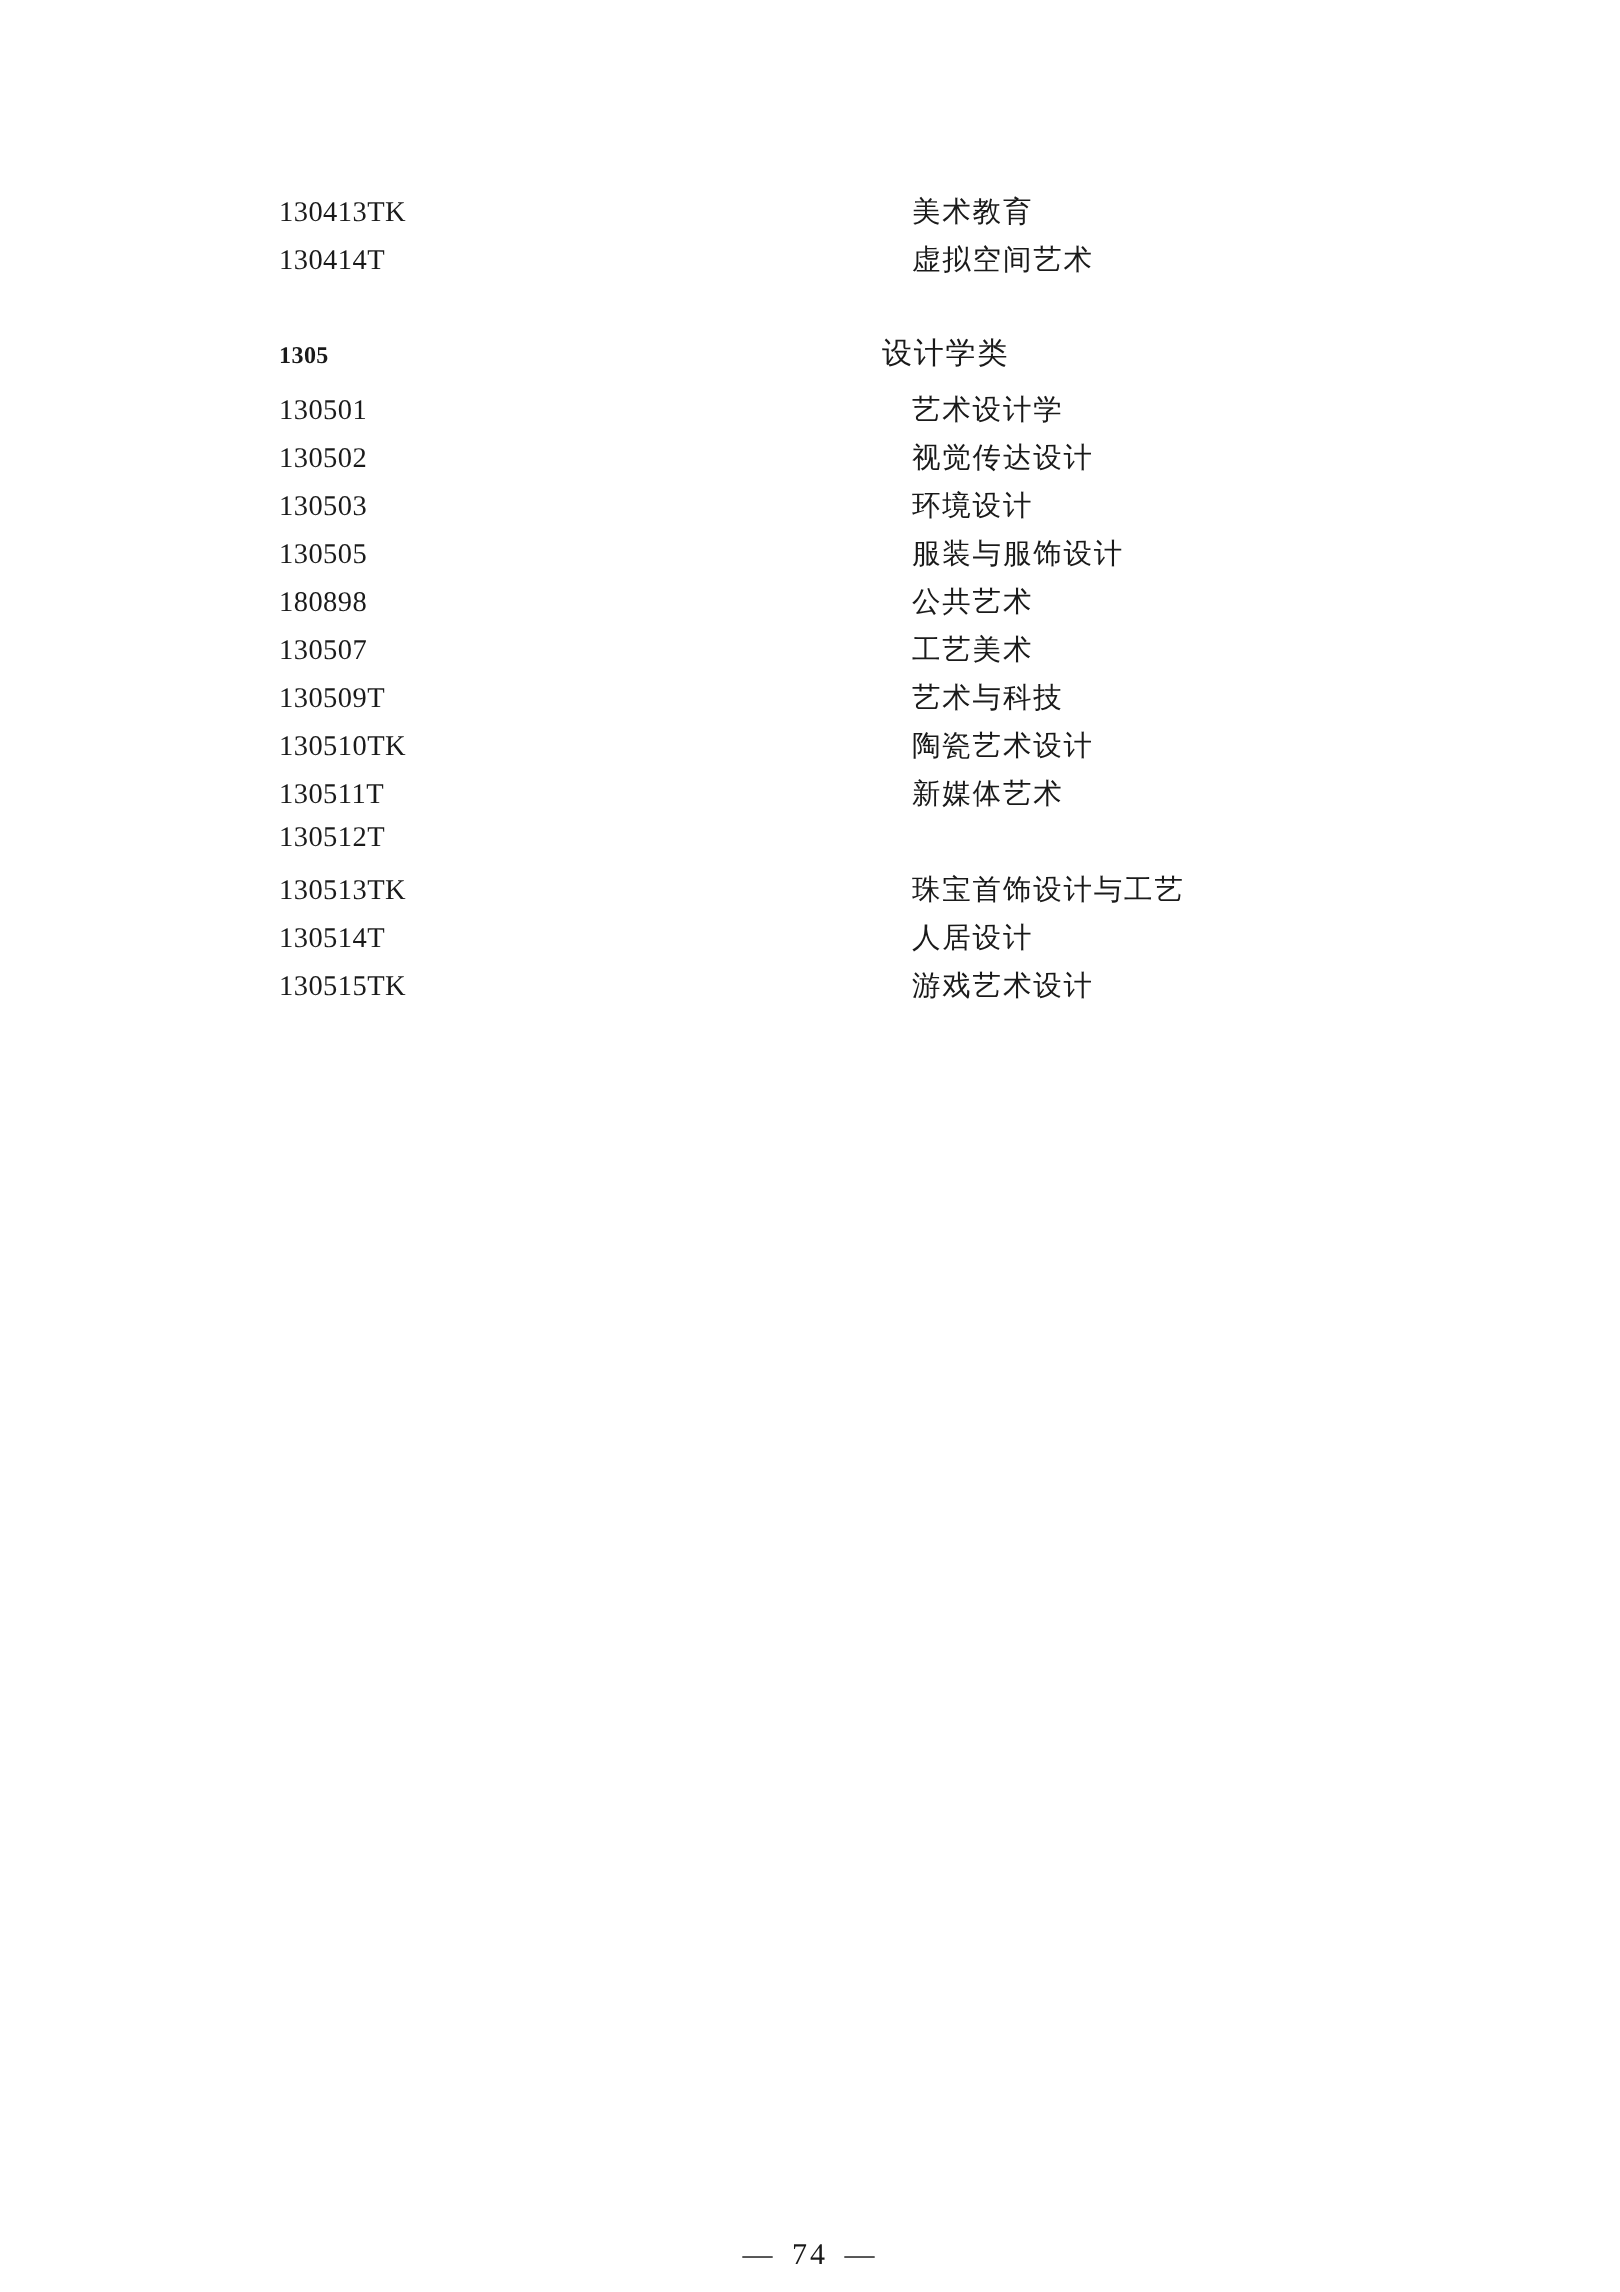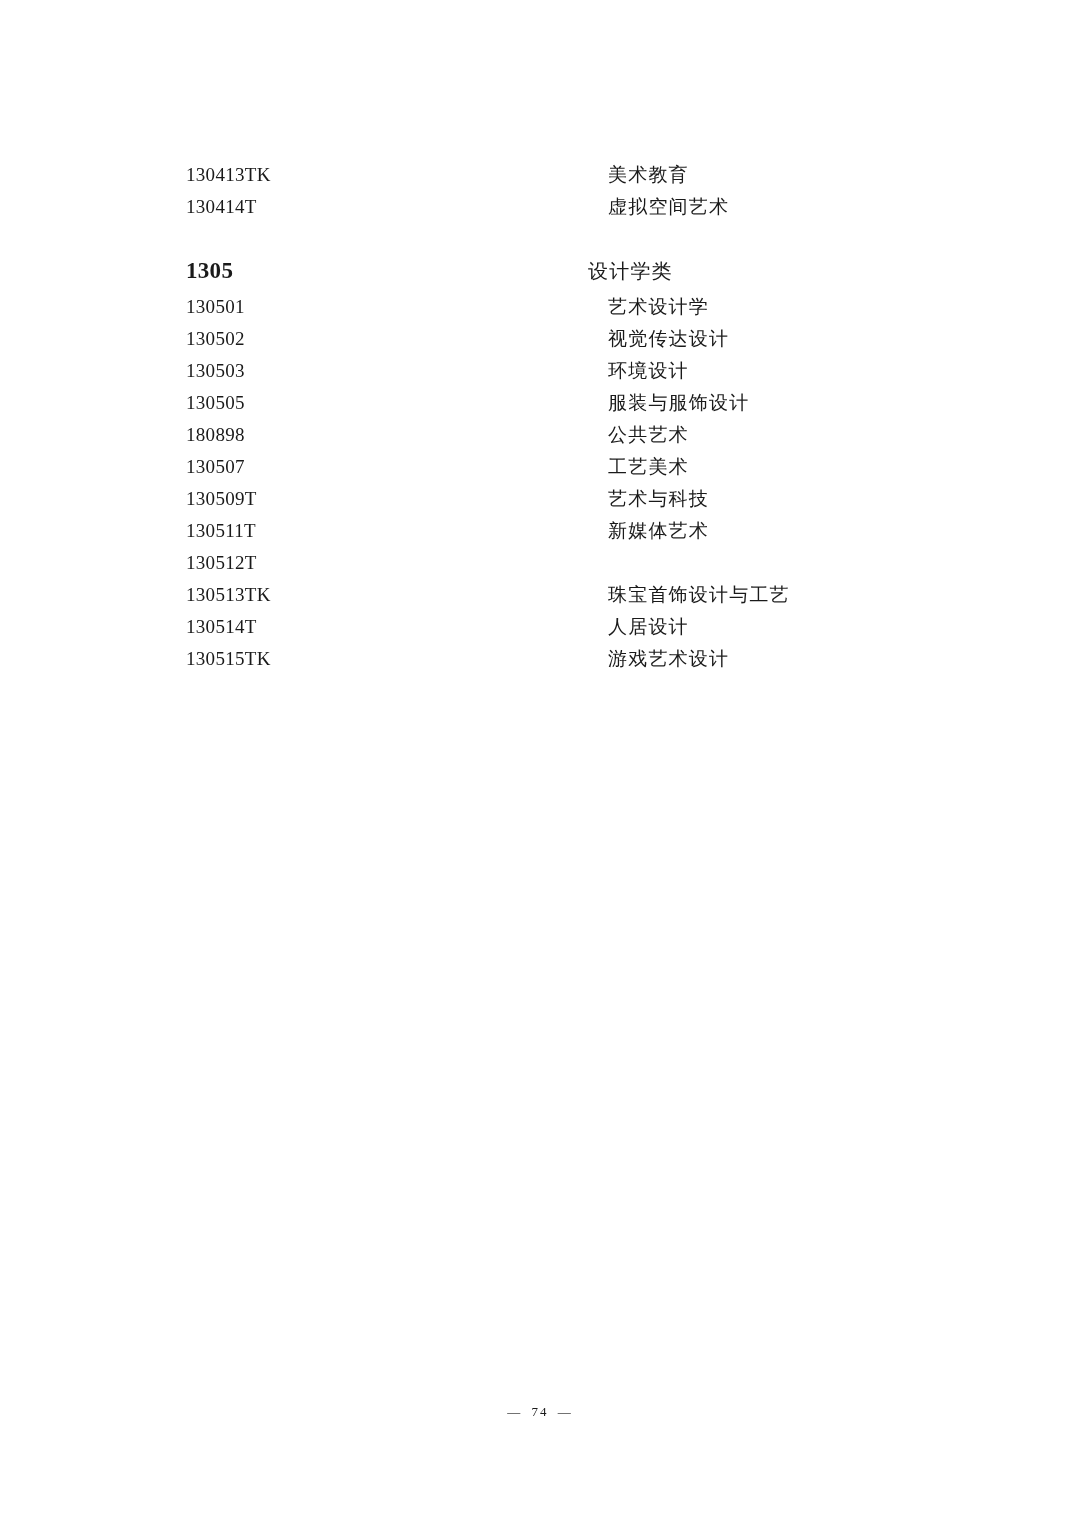--- a/index.html
+++ b/index.html
@@ -26,50 +26,49 @@
     display: flex;
     align-items: baseline;
     height: 32px;
   }
   .code {
     width: 212px;
     flex: 0 0 212px;
     font-size: 19px;
     letter-spacing: 0.3px;
     white-space: nowrap;
-    margin-top: 36px;
   }
   .name {
     font-size: 19px;
     letter-spacing: 1.2px;
     white-space: nowrap;
   }
   .row.group {
     height: 38px;
     margin-top: 30px;
   }
   .row.group .code {
     font-weight: bold;
-    font-size: 23px;
+    font-size: 16px;
   }
   .row.group .name {
     font-weight: normal;
     font-size: 20px;
     padding-left: 190px;
   }
   .row.item .name {
     padding-left: 210px;
   }
   .footer {
     position: absolute;
     left: 0;
     right: 0;
-    top: 1404px;
+    top: 1492px;
     text-align: center;
-    font-size: 13px;
+    font-size: 20px;
     letter-spacing: 2px;
     color: #1a1a1a;
   }
   .footer .pagenum {
     display: inline-block;
     padding: 0 4px;
   }
 </style>
 </head>
 <body>
@@ -122,20 +121,24 @@
       <span class="code">130507</span>
       <span class="name">工艺美术</span>
     </div>
 
 
     <div class="row item">
       <span class="code">130509T</span>
       <span class="name">艺术与科技</span>
     </div>
 
+    <div class="row item">
+      <span class="code">130510TK</span>
+      <span class="name">陶瓷艺术设计</span>
+    </div>
 
     <div class="row item">
       <span class="code">130511T</span>
       <span class="name">新媒体艺术</span>
     </div>
 
     <div class="row item">
       <span class="code">130512T</span>
     </div>
 

